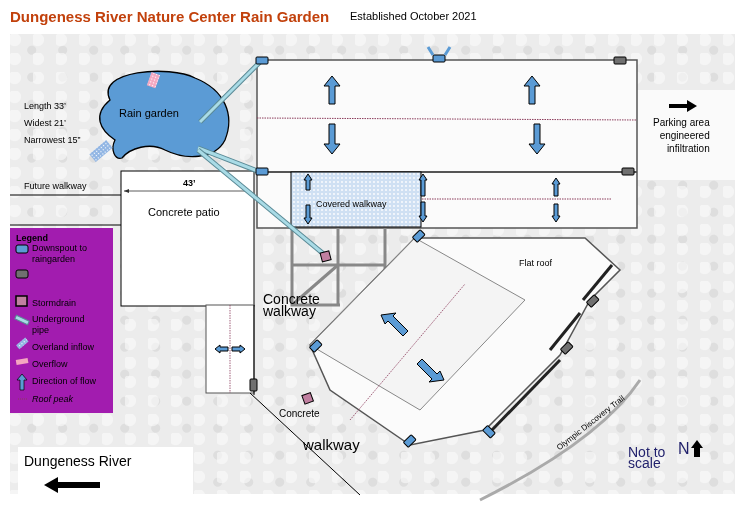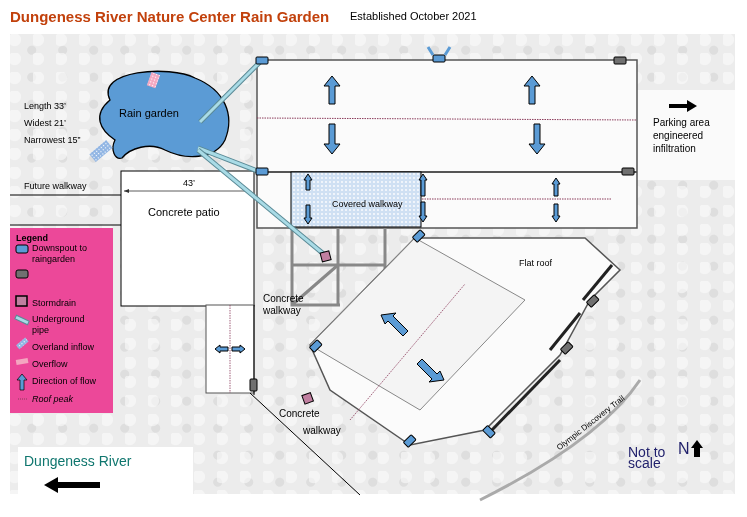--- a/index.html
+++ b/index.html
@@ -7,24 +7,24 @@
     .title { position: absolute; left: 10px; top: 8px; font-size: 15px; font-weight: bold; color: #c2410c; white-space: nowrap; }
     .subtitle { position: absolute; left: 350px; top: 10px; font-size: 11px; color: #000; white-space: nowrap; }
     .map { position: absolute; left: 10px; top: 34px; width: 725px; height: 460px; background: #ececec; overflow: hidden; }
     .tex { position: absolute; inset: 0; background-image:
       radial-gradient(circle at 20% 30%, rgba(255,255,255,0.6) 0 6px, transparent 7px),
       radial-gradient(circle at 70% 60%, rgba(200,200,200,0.5) 0 4px, transparent 5px);
       background-size: 23px 19px, 31px 27px; opacity: 0.8; }
     .lbl { position: absolute; font-size: 9px; color: #000; white-space: nowrap; }
     .lbl-md { position: absolute; font-size: 11px; color: #000; white-space: nowrap; }
     .box-white { position: absolute; background: #fff; }
-    .legend { position: absolute; left: 10px; top: 228px; width: 103px; height: 185px; background: #ec4899; }
+    .legend { position: absolute; left: 10px; top: 228px; width: 103px; height: 185px; background: #a21caf; }
     .legend .row { position: absolute; left: 6px; font-size: 9px; line-height: 11px; color: #000; }
     .river { position: absolute; left: 18px; top: 447px; width: 175px; height: 55px; background: #fff; }
-    .river-label { position: absolute; left: 6px; top: 6px; font-size: 14px; color: #0f766e; white-space: nowrap; }
+    .river-label { position: absolute; left: 6px; top: 6px; font-size: 14px; color: #000000; white-space: nowrap; }
   </style>
 </head>
 <body>
 
 <div class="title">Dungeness River Nature Center Rain Garden</div>
 <div class="subtitle">Established October 2021</div>
 
 <div class="map">
   <div class="tex"></div>
 </div>
@@ -148,29 +148,29 @@
 
   <polygon points="691,448 697,440 703,448 700,448 700,457 694,457 694,448" fill="#000"></polygon>
 </svg>
 
 <div class="lbl" style="left:24px;top:101px;">Length 33’</div>
 <div class="lbl" style="left:24px;top:118px;">Widest 21’</div>
 <div class="lbl" style="left:24px;top:135px;">Narrowest 15”</div>
 <div class="lbl" style="left:119px;top:107px;font-size:11px;text-align:right;">Rain garden</div>
 
 <div class="lbl" style="left:24px;top:181px;">Future walkway</div>
-<div class="lbl" style="left:183px;top:178px;">43’</div>
+<div class="lbl" style="left:183px;top:178px;font-weight:bold;">43’</div>
 <div class="lbl-md" style="left:148px;top:206px;">Concrete patio</div>
-<div class="lbl" style="left:316px;top:199px;margin-left:16px;">Covered walkway</div>
+<div class="lbl" style="left:316px;top:199px;">Covered walkway</div>
 <div class="lbl" style="left:519px;top:258px;">Flat roof</div>
-<div class="lbl" style="left:263px;top:293px;font-size:10px;width:50px;white-space:normal;line-height:12px;">Concrete walkway</div>
+<div class="lbl" style="left:263px;top:293px;font-size:14px;width:50px;white-space:normal;line-height:12px;">Concrete walkway</div>
 <div class="lbl" style="left:279px;top:408px;font-size:10px;">Concrete</div>
-<div class="lbl" style="left:303px;top:425px;font-size:10px;">walkway</div>
-
-<div class="lbl" style="left:653px;top:116px;font-size:10px;line-height:13px;">
+<div class="lbl" style="left:303px;top:436px;font-size:15px;">walkway</div>
+
+<div class="lbl" style="left:653px;top:116px;font-size:10px;line-height:13px;text-align:right;">
   <div>Parking area</div>
   <div>engineered</div>
   <div>infiltration</div>
 </div>
 
 <div class="lbl" style="left:555px;top:445px;font-size:8px;transform:rotate(-38deg);transform-origin:left top;">Olympic Discovery Trail</div>
 
 <div class="lbl" style="left:628px;top:447px;font-size:14px;line-height:11px;color:#1f1f6b;">
   <div>Not to</div>
   <div>scale</div>

